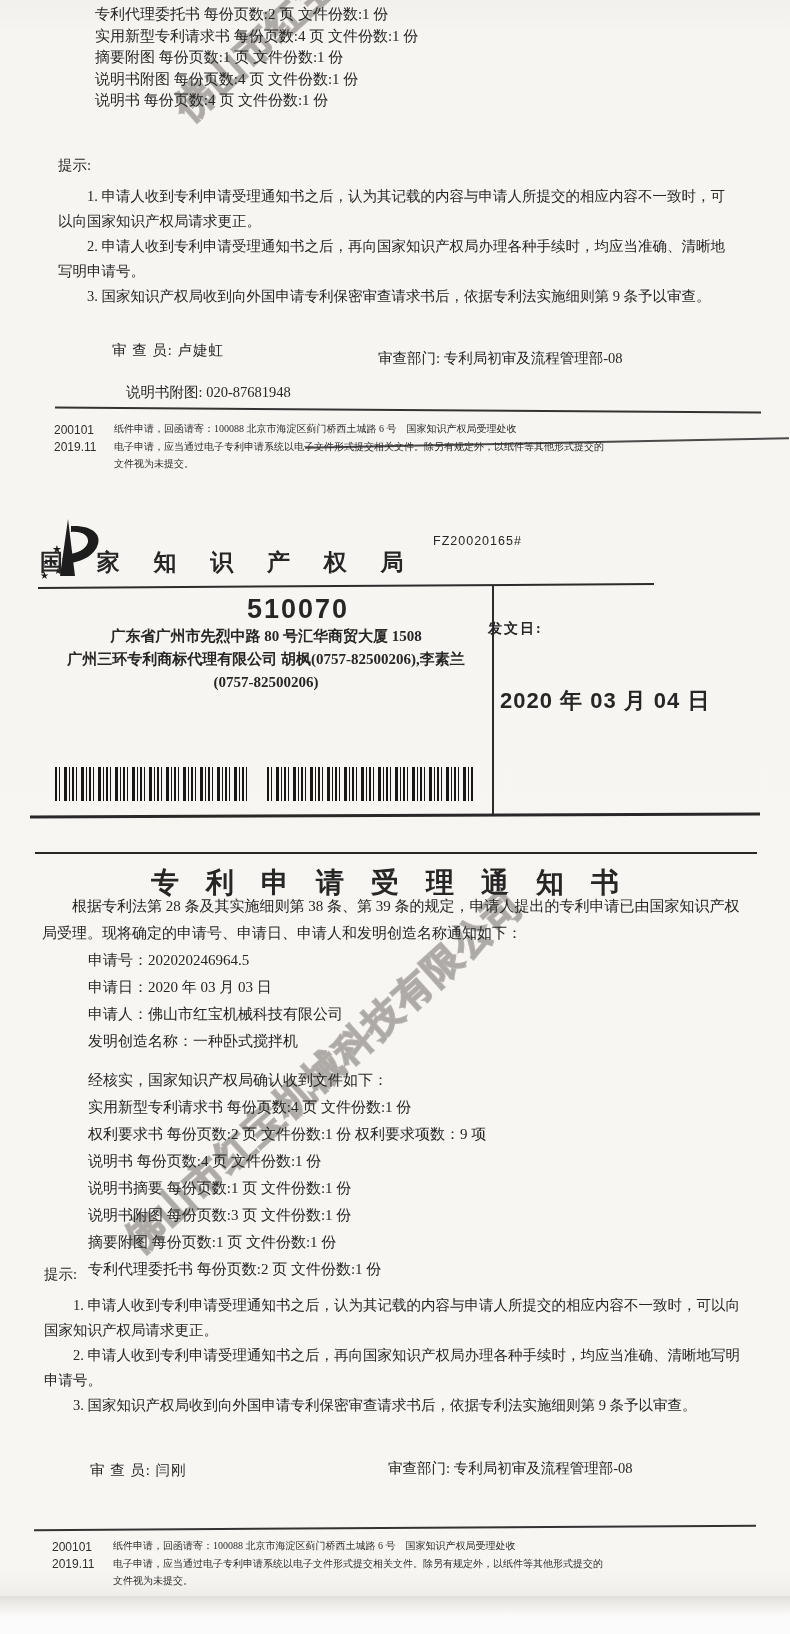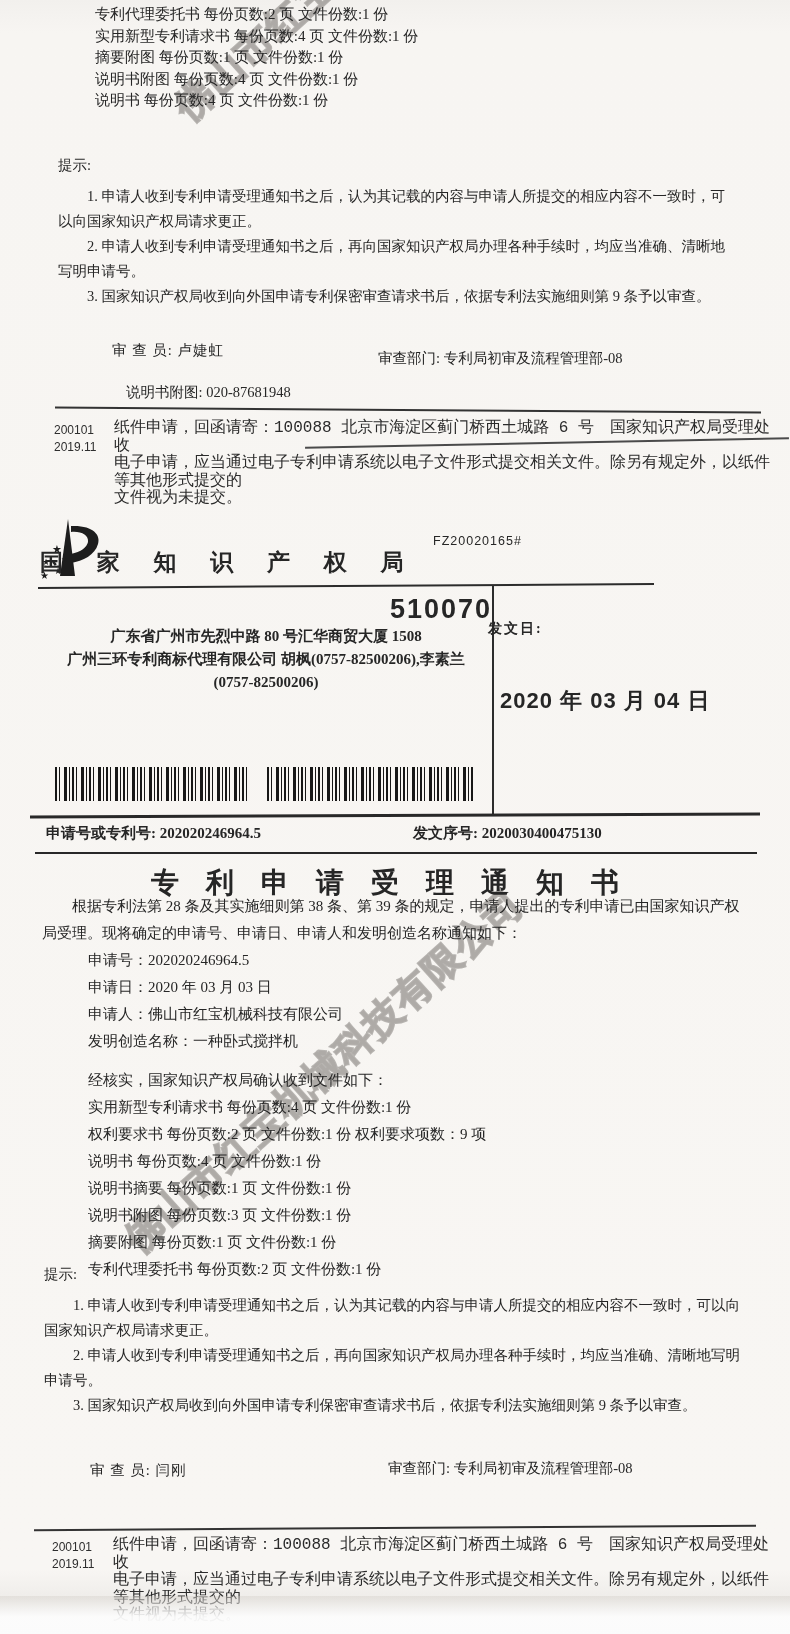--- a/index.html
+++ b/index.html
@@ -26,30 +26,30 @@
   #d1-files{left:95px;top:4px;font-size:15px;line-height:21.5px;}
   #d1-notes{left:58px;top:153px;width:676px;font-size:14.5px;line-height:25px;}
   #d1-notes .nt{margin-bottom:6px;}
   .note-item{text-indent:2em;margin:0;}
   #d1-exam{left:112px;top:341px;font-size:14.5px;letter-spacing:1px;}
   #d1-dept{left:378px;top:349px;font-size:14.5px;}
   #d1-phone{left:126px;top:383px;font-size:14.5px;}
   #d1-rule{left:55px;top:409px;width:706px;height:2px;transform:rotate(0.4deg);}
   #d1-rule2{left:305px;top:442px;width:484px;height:1.5px;background:#4a4a4a;transform:rotate(-1.1deg);}
   .footer-codes{font-size:12px;line-height:17px;font-family:"Liberation Sans",sans-serif;color:#2e2e2e;}
-  .footer-text{font-size:16px;line-height:17.5px;font-family:Liberation Mono, monospace;color:#2b2b2b;}
+  .footer-text{font-size:10px;line-height:17.5px;font-family:Liberation Serif, serif;color:#2b2b2b;}
   #d1-fcodes{left:54px;top:422px;}
   #d1-ftext{left:114px;top:420px;width:660px;}
   
   #logo{left:33px;top:516px;}
   #form-code{left:433px;top:534px;font-size:12.5px;letter-spacing:1px;}
   #agency{left:40px;top:547px;width:680px;text-align:left;font-size:23px;font-weight:700;letter-spacing:14px;}
   #rule-h1{left:38px;top:585px;width:616px;height:2px;background:#2c2c2c;transform:rotate(-0.35deg);}
   #addr{left:40px;top:594px;width:452px;text-align:center;}
-  #postcode{text-align:right;margin-left:64px;font-size:27px;font-weight:700;letter-spacing:2px;font-family:"Liberation Sans",sans-serif;}
+  #postcode{text-align:center;margin-left:64px;font-size:27px;font-weight:700;letter-spacing:2px;font-family:"Liberation Sans",sans-serif;}
   .addr-line{font-size:15px;line-height:23px;font-weight:600;}
   #addr .addr-line:first-of-type{margin-top:10px;}
   #vline{left:492px;top:585px;width:2px;height:231px;background:#2c2c2c;}
   #issue-label{left:488px;top:620px;font-size:14px;font-weight:700;letter-spacing:2px;}
   #issue-date{left:500px;top:686px;font-size:22px;font-weight:600;font-family:"Liberation Sans",sans-serif;letter-spacing:1px;text-align:center;}
   .barcode{position:absolute;height:34px;background:
     repeating-linear-gradient(90deg,
       #171717 0 2px,transparent 2px 4px,
       #171717 4px 5px,transparent 5px 9px,
       #171717 9px 12px,transparent 12px 14px,
@@ -146,26 +146,20 @@
   </div>
 
   <div class="abs" id="vline"></div>
   <div class="abs" id="issue-label">发文日:</div>
   <div class="abs" id="issue-date">2020 年 03 月 04 日</div>
 
   <div class="barcode" id="barcode1"></div>
   <div class="barcode" id="barcode2"></div>
 
   <div class="rule" id="rule-h2"></div>
-  <div class="abs" id="appno-row">
-    <span class="lbl">申请号或专利号: </span><span>202020246964.5</span>
-    <span id="serial-wrap">
-      <span class="lbl">发文序号: </span><span>2020030400475130</span>
-    </span>
-  </div>
   <div class="rule" id="rule-h3"></div>
 
   <div class="abs" id="notice-title">专 利 申 请 受 理 通 知 书</div>
 
   <div class="abs" id="d2-body">
     <p class="intro">根据专利法第 28 条及其实施细则第 38 条、第 39 条的规定，申请人提出的专利申请已由国家知识产权局受理。现将确定的申请号、申请日、申请人和发明创造名称通知如下：</p>
     <p class="ind"><span>申请号：</span><span>202020246964.5</span></p>
     <p class="ind"><span>申请日：</span><span>2020 年 03 月 03 日</span></p>
     <p class="ind"><span>申请人：</span><span>佛山市红宝机械科技有限公司</span></p>
     <p class="ind"><span>发明创造名称：</span><span>一种卧式搅拌机</span></p>

